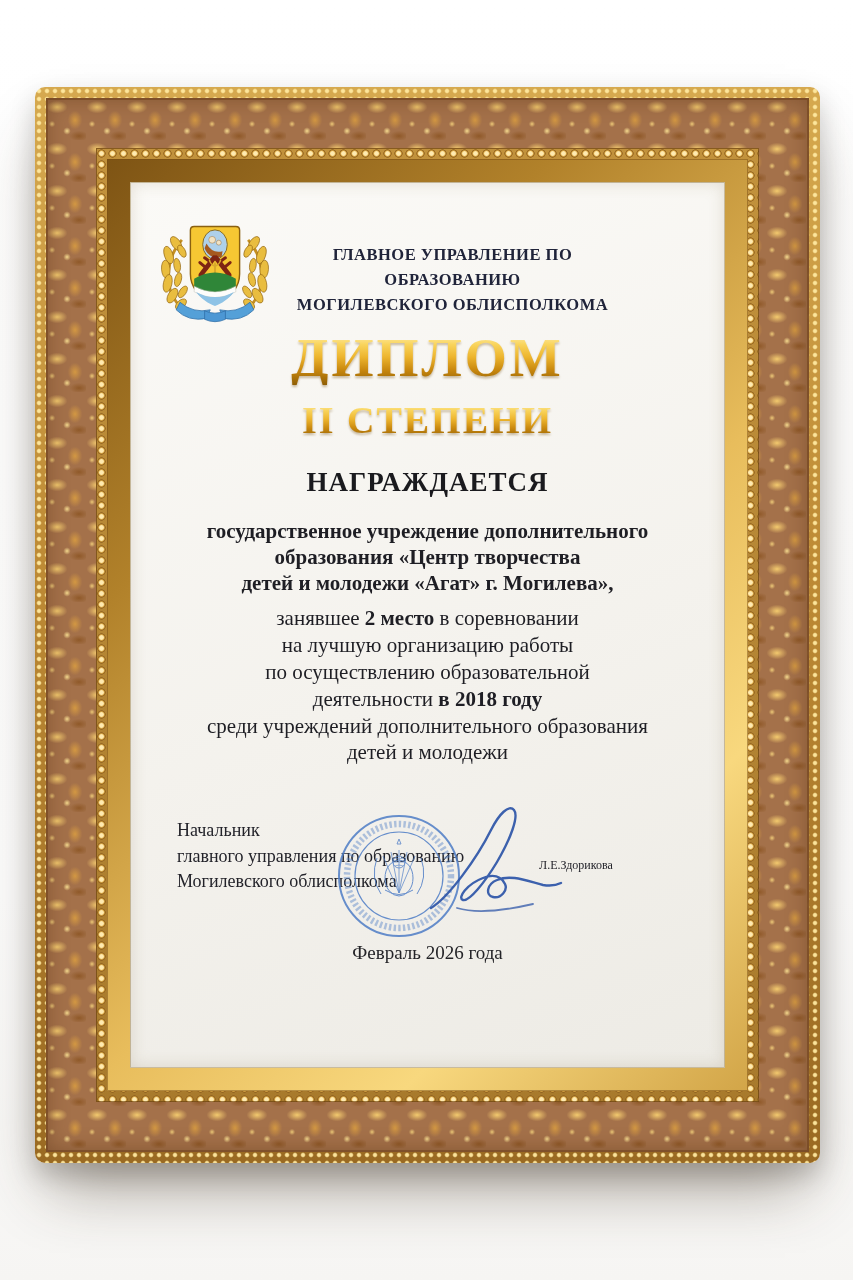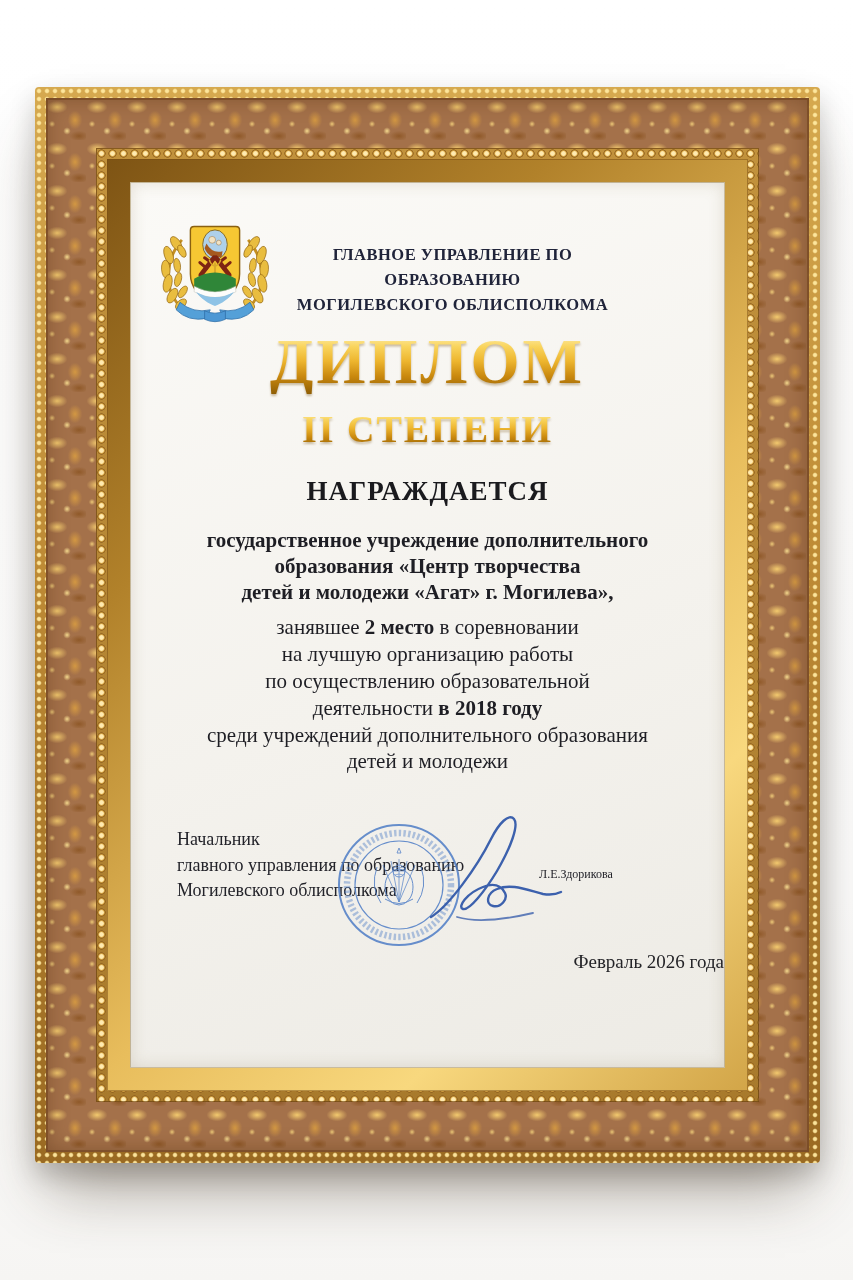--- a/index.html
+++ b/index.html
@@ -4,21 +4,21 @@
 <style>
   html,body{margin:0;padding:0;}
   body{
     width:853px;height:1280px;background:#ffffff;overflow:hidden;
     font-family:"Liberation Serif","DejaVu Serif",serif;
   }
   .scene{position:relative;width:853px;height:1280px;background:linear-gradient(180deg,#ffffff 0%,#fdfdfd 70%,#f6f5f3 100%);}
   
   .frame-edge{
     position:absolute;left:35px;top:87px;width:785px;height:1076px;box-sizing:border-box;
-    padding:11px;border-radius:4px;
+    padding:11px;border-radius:10px;
     background-image:
       radial-gradient(circle at 4px 4px, rgba(255,233,160,.95) 1.4px, rgba(255,233,160,0) 2.8px),
       linear-gradient(180deg,#d6a94f 0%,#bd8a35 45%,#9a6a22 100%);
     background-size:8px 8px,100% 100%;
     box-shadow:0 36px 60px -14px rgba(60,45,25,.45), 0 12px 26px rgba(0,0,0,.18);
   }
   .frame-ornate{
     width:100%;height:100%;box-sizing:border-box;padding:50px;
     background-color:#a4714a;
     background-image:
@@ -54,31 +54,31 @@
   .header-row{display:flex;align-items:flex-start;margin-top:36px;padding-left:22px;padding-right:96px;}
   .emblem{flex:0 0 auto;}
   .issuer{flex:1 1 auto;text-align:center;margin-top:24px;font-weight:bold;
     font-size:16.5px;line-height:1.5;letter-spacing:.5px;color:#20243a;}
   .gold{
     background:linear-gradient(180deg,#fff3c0 0%,#f9d45c 25%,#edb52e 48%,#c9880e 72%,#8f5e04 100%);
     -webkit-background-clip:text;background-clip:text;
     color:#c8900f;-webkit-text-fill-color:transparent;
     filter:drop-shadow(0 2px 1px rgba(110,70,0,.35));
   }
-  .title{margin:6px 0 0 0;text-align:center;font-size:63px;line-height:1;font-weight:bold;letter-spacing:3px;}
+  .title{margin:6px 0 0 0;text-align:center;font-size:54px;line-height:1;font-weight:bold;letter-spacing:3px;}
   .degree{margin:16px 0 0 0;text-align:center;font-size:38px;line-height:1;font-weight:bold;letter-spacing:2px;}
   .verb{margin-top:28px;text-align:center;font-size:27px;font-weight:bold;letter-spacing:1px;color:#1a1a1e;}
   .recipient{margin:20px 0 0 0;text-align:center;font-size:21px;font-weight:bold;line-height:1.24;}
   .award{margin:9px 0 16px 0;text-align:center;font-size:21px;line-height:1.28;}
   .award .ln{display:block;}
   .sig-block{position:relative;margin-top:46px;height:130px;}
   .sig-left{position:absolute;left:46px;top:6px;font-size:18px;line-height:1.42;color:#23232a;}
   .sig-name{position:absolute;left:408px;top:46px;font-size:12px;color:#23232a;}
   .stamp-svg{position:absolute;left:150px;top:-16px;width:300px;height:164px;}
-  .date-line{margin-top:0;text-align:right;font-size:19px;color:#242428;}
+  .date-line{margin-top:0;text-align:center;font-size:19px;color:#242428;}
 </style>
 </head>
 <body>
 
 <div class="scene">
   <div class="frame-edge">
     <div class="frame-ornate">
       <div class="frame-bead">
         <div class="frame-slope">
           <div class="paper">

